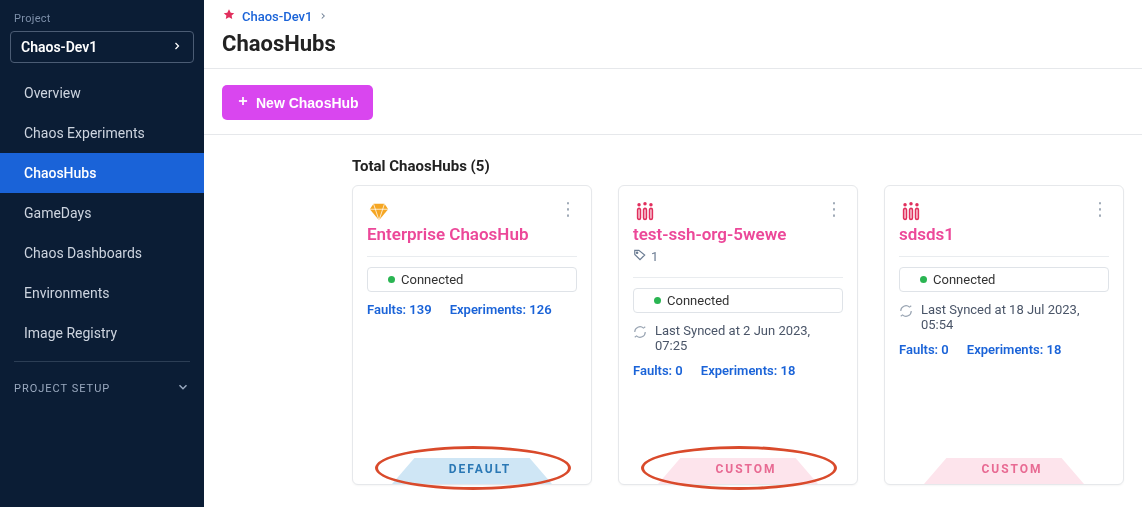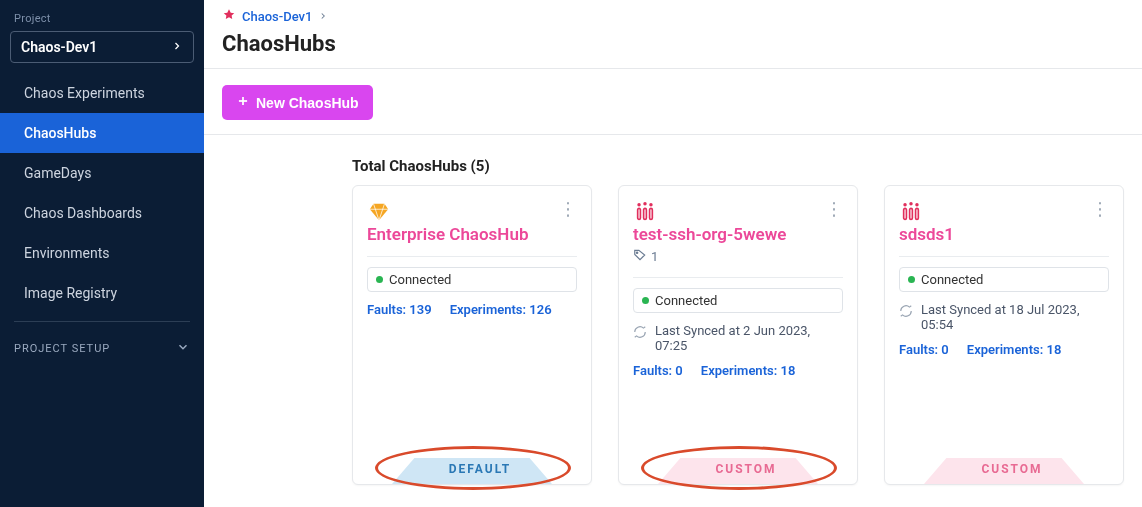--- a/index.html
+++ b/index.html
@@ -24,21 +24,21 @@
 .content { padding: 22px 18px 0 148px; }
 .total-label { font-size: 15px; font-weight: 700; color: #222; margin-bottom: 10px; }
 .cards { display: flex; gap: 26px; }
 .card { width: 240px; background: #fff; border: 1px solid #e6e8eb; border-radius: 6px; padding: 14px 14px 0 14px; position: relative; display: flex; flex-direction: column; box-shadow: 0 1px 2px rgba(0,0,0,0.04); min-height: 300px; }
 .card-header { display: flex; justify-content: space-between; align-items: flex-start; }
 .card-icon { width: 24px; height: 24px; display: flex; align-items: center; justify-content: center; }
 .kebab { color: #9aa5b3; font-size: 18px; cursor: pointer; line-height: 1; }
 .card-title { font-size: 17px; font-weight: 600; color: #ec4899; }
 .tag-row { display: flex; align-items: center; gap: 4px; color: #6b7c93; font-size: 13px; margin-top: 4px; }
 .card hr { border: none; border-top: 1px solid #e9ecef; margin: 12px 0 10px 0; }
-.status-badge { display: inline-flex; align-items: center; gap: 6px; border: 1px solid #dfe3e8; border-radius: 4px; padding: 4px 8px; font-size: 13px; color: #333; text-align: right; }
+.status-badge { display: inline-flex; align-items: center; gap: 6px; border: 1px solid #dfe3e8; border-radius: 4px; padding: 4px 20px; font-size: 13px; color: #333; text-align: right; }
 .status-dot { width: 7px; height: 7px; border-radius: 50%; background: #2ab552; }
 .sync-row { display: flex; gap: 8px; align-items: flex-start; font-size: 13px; color: #4a5568; margin-top: 10px; }
 .sync-icon { color: #9aa5b3; flex-shrink: 0; margin-top: 2px; }
 .stats-row { display: flex; gap: 18px; font-size: 13px; font-weight: 600; margin-top: 10px; }
 .stat-link { color: #1a63d8; cursor: pointer; }
 .card-footer { margin-top: auto; text-align: center; font-size: 12px; font-weight: 700; letter-spacing: 2px; padding: 10px 0 8px 0; position: relative; }
 .footer-shape { position: absolute; bottom: 0; left: 50%; transform: translateX(-50%); width: 160px; height: 26px; z-index: 0; }
 .footer-shape.default { background: #cfe6f5; clip-path: polygon(14% 0, 86% 0, 100% 100%, 0 100%); }
 .footer-shape.custom { background: #fde4ec; clip-path: polygon(14% 0, 86% 0, 100% 100%, 0 100%); }
 .footer-text { position: relative; z-index: 1; padding-left: 16px; }
@@ -53,20 +53,21 @@
   <div class="sidebar-section-label">Project</div>
   <div class="project-selector">
     <span>Chaos-Dev1</span>
     <span>
       <svg width="12" height="12" viewBox="0 0 24 24" fill="none" stroke="#fff" stroke-width="2.5">
           <polyline points="9 18 15 12 9 6"></polyline>
         </svg>
     </span>
   </div>
   <ul class="nav-list">
+    <li class="nav-item">Overview</li>
     <li class="nav-item">Chaos Experiments</li>
     <li class="nav-item active">ChaosHubs</li>
     <li class="nav-item">GameDays</li>
     <li class="nav-item">Chaos Dashboards</li>
     <li class="nav-item">Environments</li>
     <li class="nav-item">Image Registry</li>
   </ul>
   <hr class="divider">
   <div class="setup-row">
     <span>PROJECT SETUP</span>

